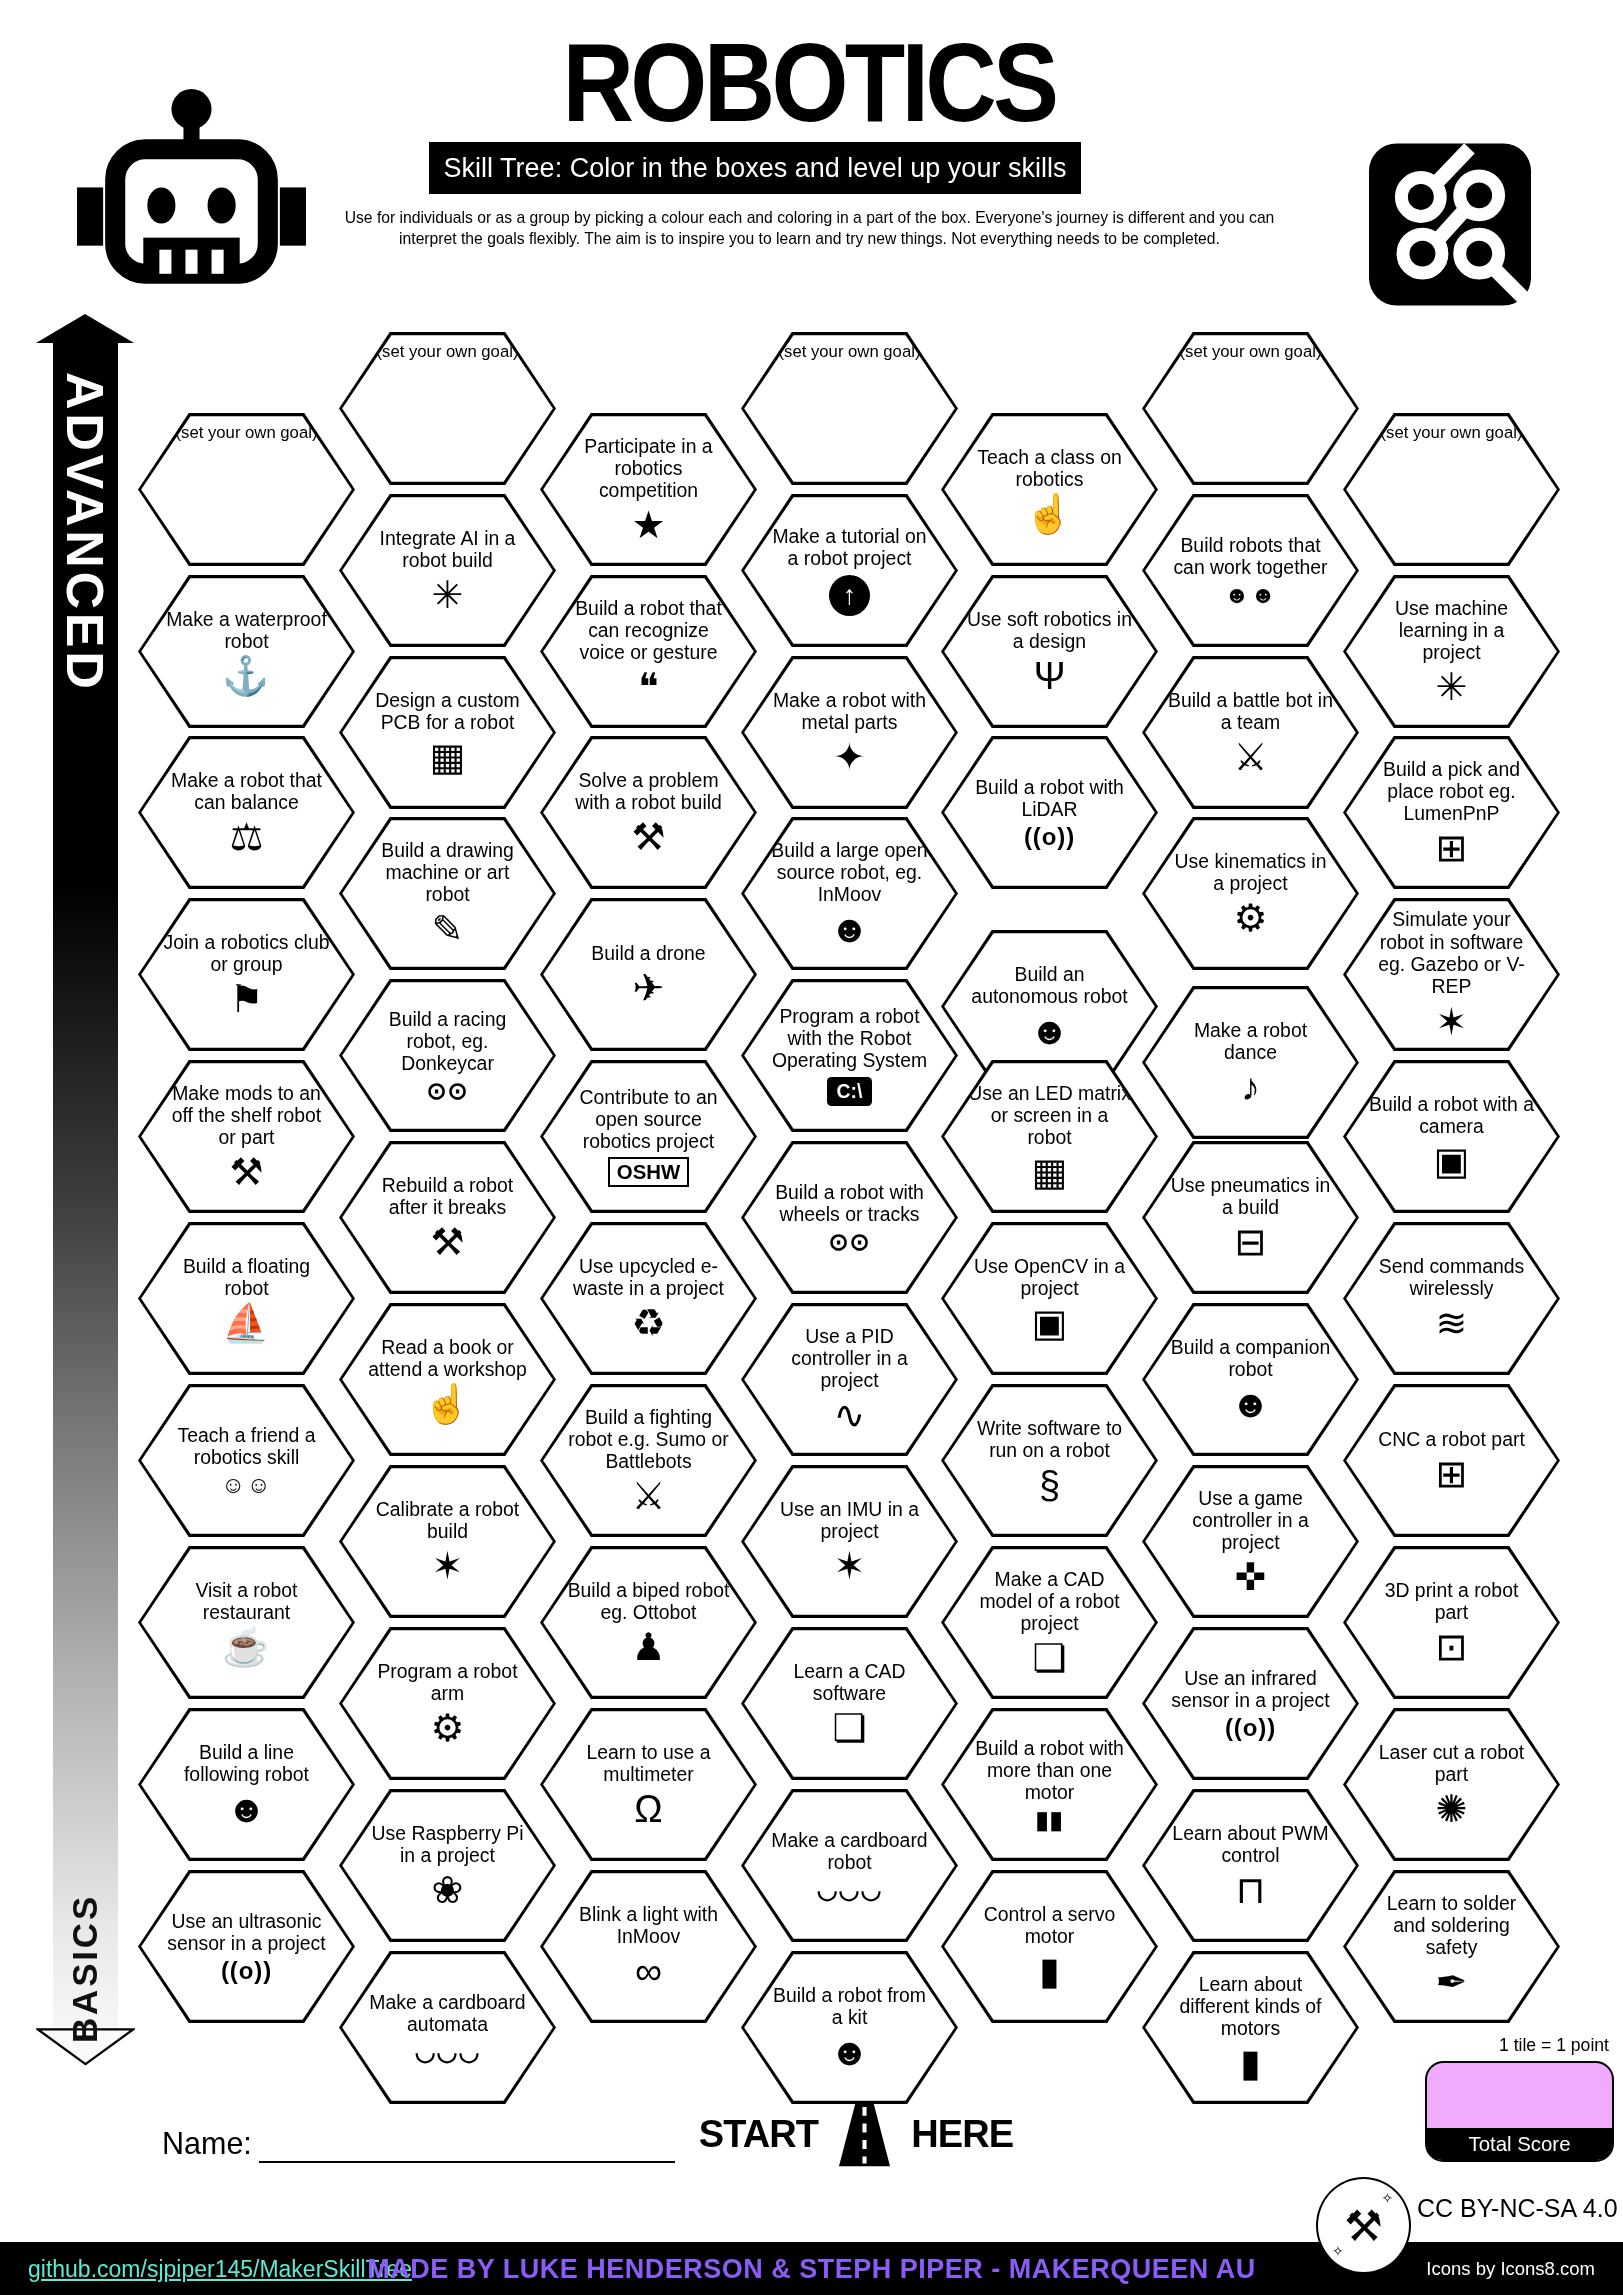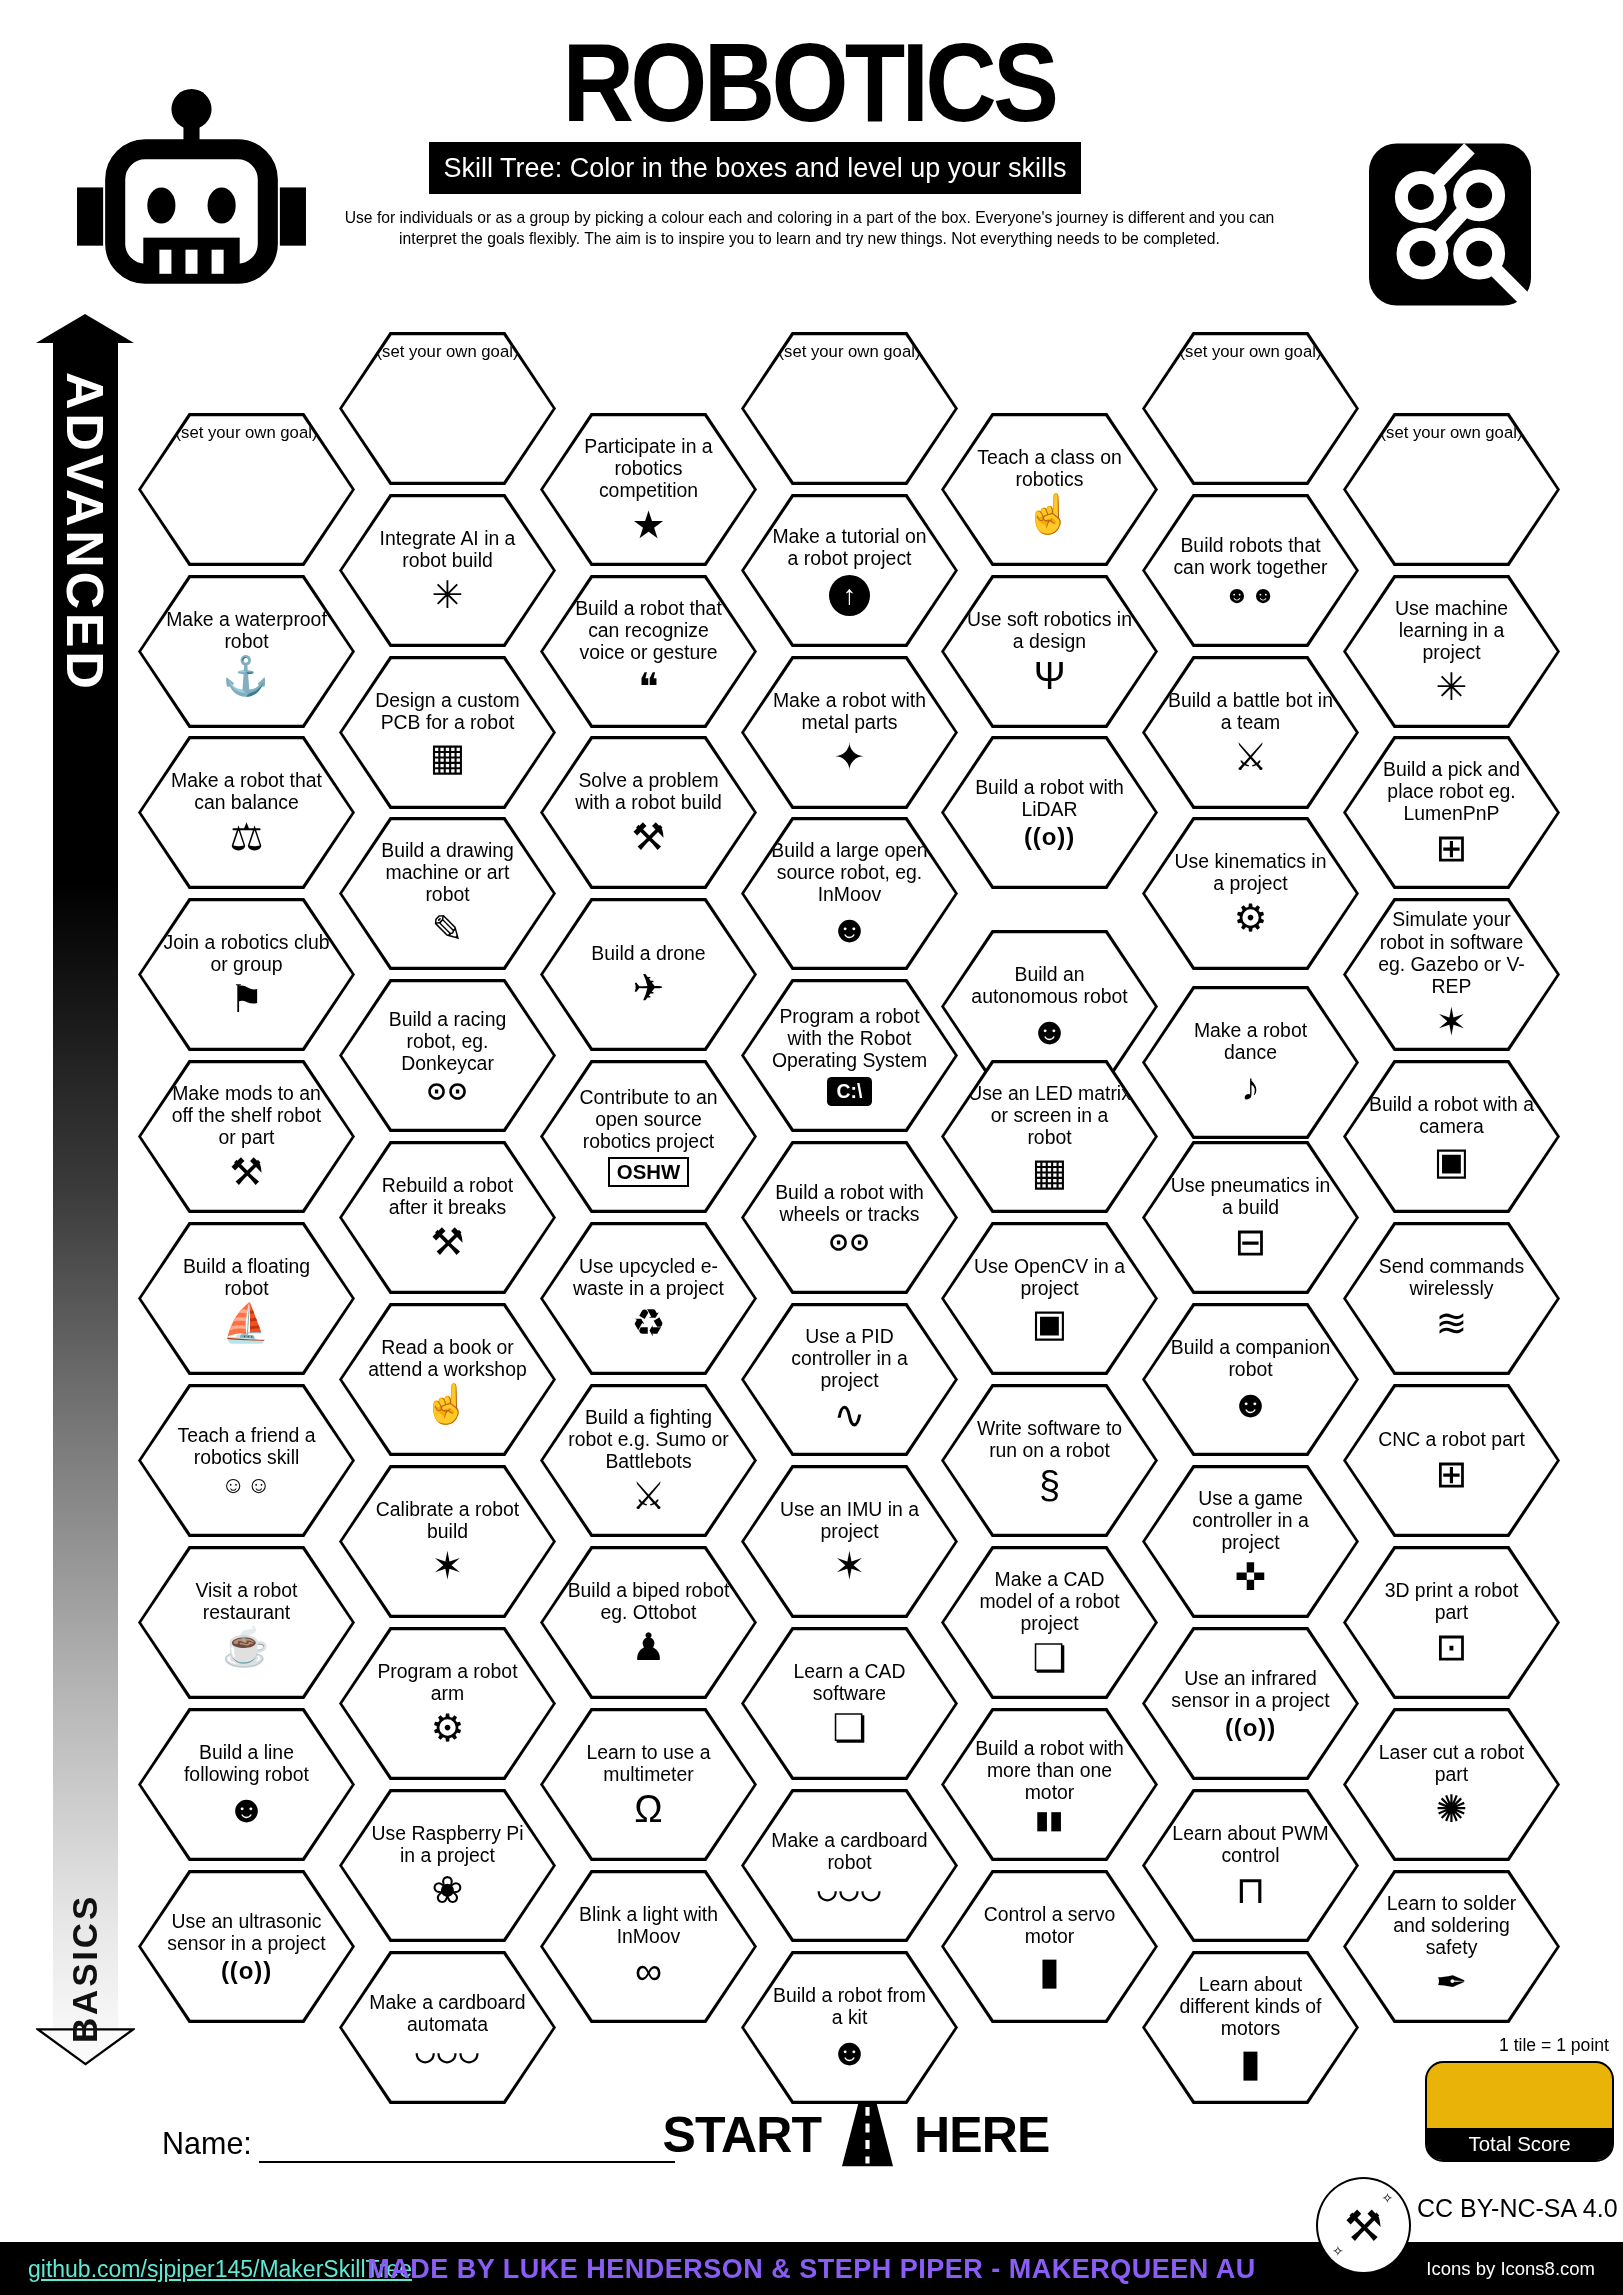--- a/index.html
+++ b/index.html
@@ -75,29 +75,29 @@
   }
   .g-boxed{
     border:2.8px solid #000;font-size:20.4px;font-weight:700;
     padding:2.8px 6.5px;line-height:1;
   }
   
   .start-here{
     position:absolute;top:2100px;left:657px;width:398px;height:69px;
     display:flex;align-items:center;justify-content:center;gap:12px;
   }
-  .start-here .word{font-size:50px;font-weight:800;letter-spacing:-0.9px;}
+  .start-here .word{font-size:38px;font-weight:800;letter-spacing:-0.9px;}
   .road-icon{width:69px;height:69px;}
   .name-row{position:absolute;top:2126px;left:162px;}
   .name-row .label{font-size:30.5px;font-weight:500;}
   .name-line{position:absolute;top:2161px;left:259px;width:416px;height:2.3px;background:#000;}
   .tile-note{position:absolute;top:2035px;left:1429px;width:180px;text-align:right;font-size:17.6px;font-weight:500;}
   .score-box{
     position:absolute;top:2061px;left:1425px;width:185px;height:97px;
-    border:2.8px solid #000;border-radius:18.5px;background:#eab308;
+    border:2.8px solid #000;border-radius:18.5px;background:#f0abfc;
   }
   .score-strip{
     position:absolute;bottom:0;left:0;right:0;height:32px;background:#000;
     border-radius:0 0 15px 15px;display:flex;align-items:center;justify-content:center;
   }
   .score-strip span{color:#fff;font-size:20.4px;font-weight:500;}
   .cc-badge{
     position:absolute;top:2177px;left:1316px;width:91px;height:93px;border-radius:50%;
     background:#fff;border:2.3px solid #000;z-index:3;
     display:flex;align-items:center;justify-content:center;

